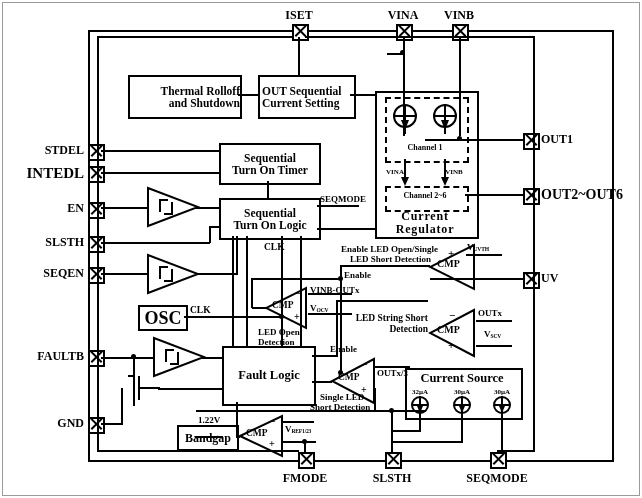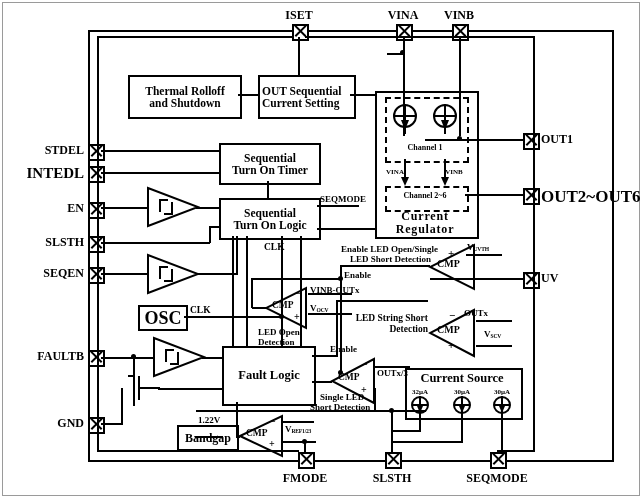--- a/index.html
+++ b/index.html
@@ -67,36 +67,36 @@
   <div class="pin" style="left:88px;top:350px;"></div>
   <div class="lbl rgt" style="left:84px;top:349px;font-size:12px;">FAULTB</div>
 
   <div class="pin" style="left:88px;top:417px;"></div>
   <div class="lbl rgt" style="left:84px;top:416px;font-size:12px;">GND</div>
 
   <div class="pin" style="left:523px;top:133px;"></div>
   <div class="lbl" style="left:541px;top:132px;font-size:12px;">OUT1</div>
 
   <div class="pin" style="left:523px;top:188px;"></div>
-  <div class="lbl" style="left:541px;top:187px;font-size:17px;text-align:center;">OUT2~OUT6</div>
+  <div class="lbl" style="left:541px;top:187px;font-size:14px;text-align:center;">OUT2~OUT6</div>
 
   <div class="pin" style="left:523px;top:272px;"></div>
   <div class="lbl" style="left:541px;top:271px;font-size:12px;">UV</div>
 
   <div class="pin" style="left:298px;top:452px;"></div>
   <div class="lbl ctr" style="left:305px;top:471px;font-size:12px;">FMODE</div>
 
   <div class="pin" style="left:385px;top:452px;"></div>
   <div class="lbl ctr" style="left:392px;top:471px;font-size:12px;">SLSTH</div>
 
   <div class="pin" style="left:490px;top:452px;"></div>
   <div class="lbl ctr" style="left:497px;top:471px;font-size:12px;">SEQMODE</div>
 
 
-  <div class="box" style="left:128px;top:75px;width:110px;height:40px;font-size:11.5px;flex-direction:column;">
+  <div class="box" style="left:128px;top:75px;width:110px;height:40px;font-size:11.5px;flex-direction:column;align-items:flex-end;">
     <span>Thermal Rolloff</span>
     <span>and Shutdown</span>
   </div>
 
   <div class="box" style="left:258px;top:75px;width:92px;height:40px;font-size:11.5px;flex-direction:column;align-items:flex-start;padding-left:2px;">
     <span>OUT Sequential</span>
     <span>Current Setting</span>
   </div>
 
   <div class="box" style="left:219px;top:143px;width:98px;height:38px;font-size:11.5px;flex-direction:column;">
@@ -197,21 +197,21 @@
   </div>
 
   <svg class="tri" style="left:428px;top:308px;width:48px;height:50px;">
     <polygon points="46,2 46,48 2,25" fill="#fff" stroke="#000" stroke-width="2"></polygon>
   </svg>
   <div class="lbl" style="left:437px;top:324px;font-size:10px;">CMP</div>
   <div class="lbl" style="left:449px;top:309px;font-size:11px;">−</div>
   <div class="lbl" style="left:448px;top:339px;font-size:11px;">+</div>
   <div class="lbl rgt" style="left:428px;top:313px;font-size:9.5px;">LED String Short</div>
   <div class="lbl rgt" style="left:428px;top:324px;font-size:9.5px;">Detection</div>
-  <div class="lbl" style="left:464px;top:308px;font-size:9px;">OUTx</div>
+  <div class="lbl" style="left:478px;top:308px;font-size:9px;">OUTx</div>
   <div class="lbl" style="left:484px;top:329px;font-size:9px;">
     <span>V</span><sub>SCV</sub>
   </div>
 
   <svg class="tri" style="left:264px;top:286px;width:44px;height:44px;">
     <polygon points="42,2 42,42 2,22" fill="#fff" stroke="#000" stroke-width="2"></polygon>
   </svg>
   <div class="lbl" style="left:272px;top:300px;font-size:9.5px;">CMP</div>
   <div class="lbl" style="left:295px;top:288px;font-size:10px;">−</div>
   <div class="lbl" style="left:294px;top:311px;font-size:10px;">+</div>

